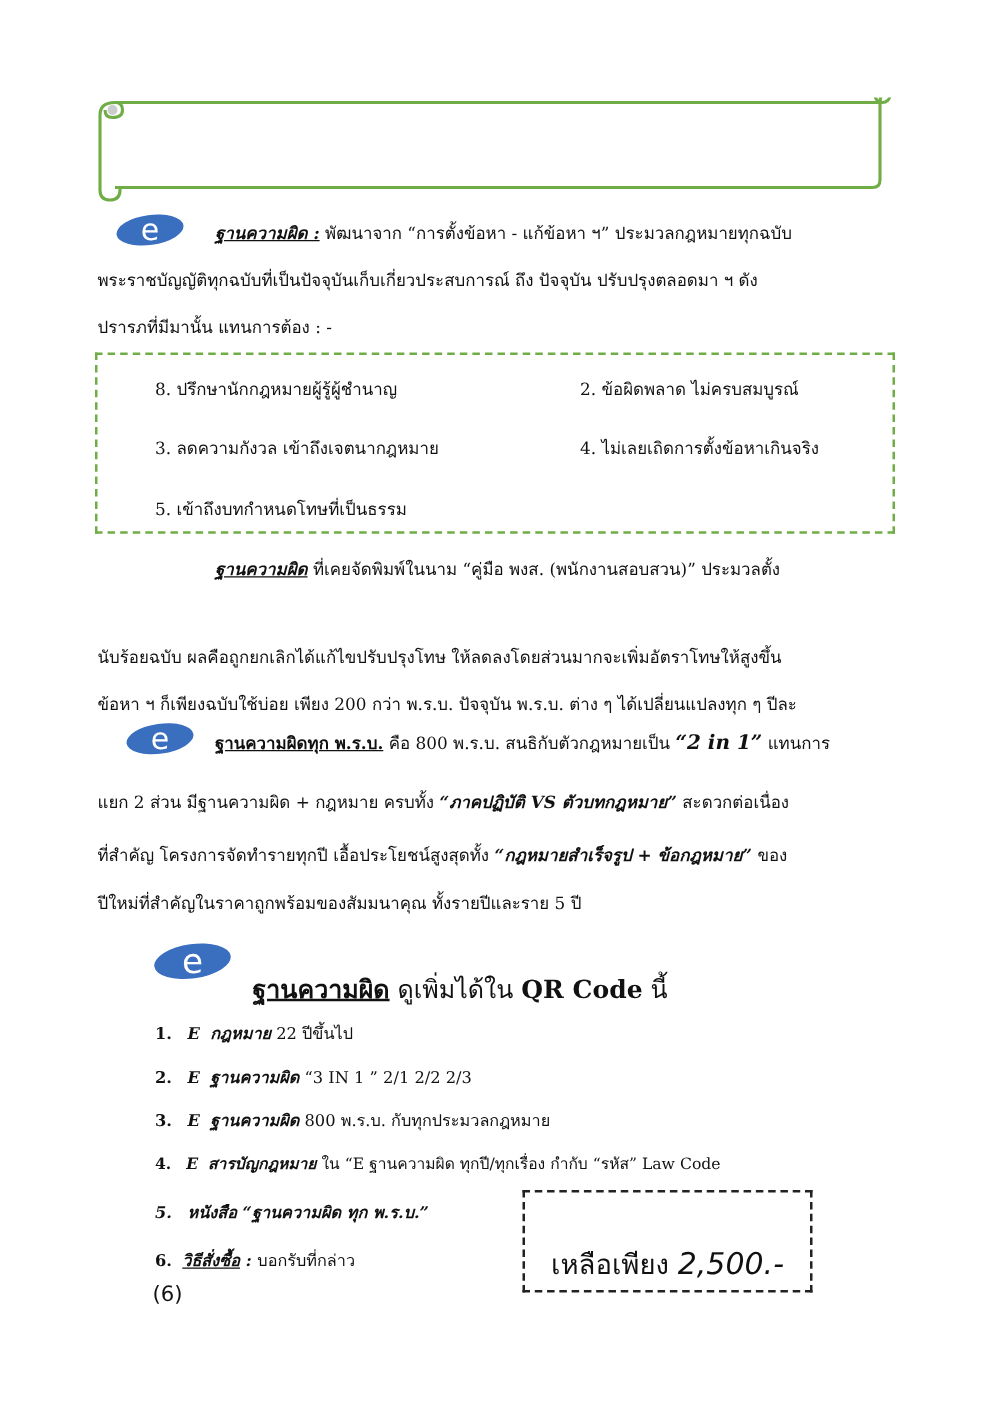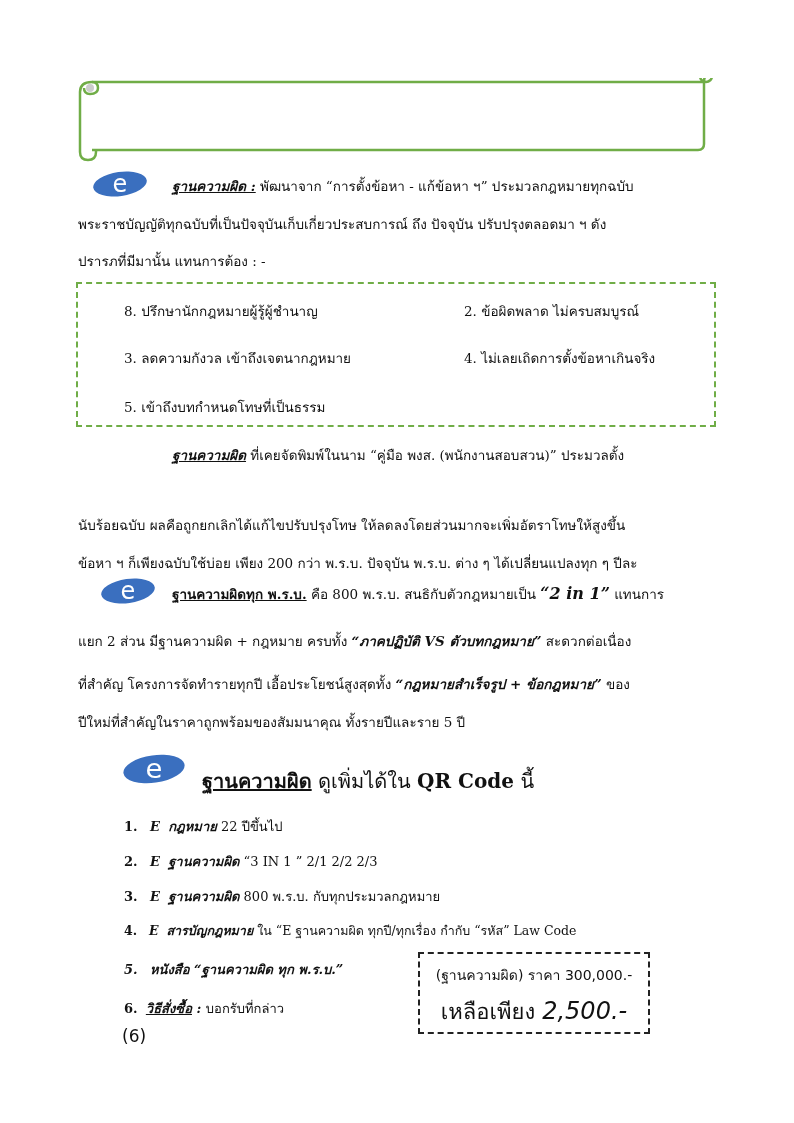--- a/index.html
+++ b/index.html
@@ -21,21 +21,21 @@
     .elogo { width: 56px; height: 28px; }
     .line { white-space: nowrap; font-size: 13.5px; }
     .u { text-decoration: underline; }
     .bi { font-weight: bold; font-style: italic; margin-top: 31px; }
     .b { font-weight: bold; }
     .dash-box-green {
       left: 76px; top: 282px; width: 640px; height: 145px;
       border: 2px dashed #70ad47; box-sizing: border-box;
     }
     .list-item { font-size: 13.5px; white-space: nowrap; }
-    .qr-heading { font-size: 20px; white-space: nowrap; }
+    .qr-heading { font-size: 20px; white-space: nowrap; margin-top: 10px; }
     .qr-item { font-size: 13px; white-space: nowrap; }
     .price-box {
       left: 418px; top: 952px; width: 232px; height: 82px;
       border: 2px dashed #222; box-sizing: border-box;
       font-family: "DejaVu Sans", sans-serif;
     }
     .price-line1 { position: absolute; top: 10px; left: 0; right: 0; text-align: center; font-size: 14px; }
     .price-line2 { position: absolute; top: 40px; left: 0; right: 0; text-align: center; font-size: 22px; }
     .price-line2 .amt { font-style: italic; font-size: 24px; }
     .page-num { left: 122px; top: 1026px; font-family: "DejaVu Sans", sans-serif; font-size: 17px; }
@@ -118,19 +118,18 @@
   <span class="b">4.</span>&nbsp;&nbsp;&nbsp;<span class="bi">E</span>&nbsp;&nbsp;<span class="bi">สารบัญกฎหมาย</span><span>  ใน  “E ฐานความผิด  ทุกปี/ทุกเรื่อง  กำกับ  “รหัส”  Law Code</span>
 </div>
 <div class="abs qr-item" style="left:124px;top:959px;">
   <span class="bi">5.</span>&nbsp;&nbsp;&nbsp;<span class="bi">หนังสือ   “ฐานความผิด ทุก พ.ร.บ.”</span>
 </div>
 <div class="abs qr-item" style="left:124px;top:998px;">
   <span class="b">6.</span>&nbsp;&nbsp;<span class="bi u">วิธีสั่งซื้อ</span><span class="bi"> : </span><span> บอกรับที่กล่าว</span>
 </div>
 
 <div class="abs price-box">
-  <div class="price-line1">(ฐานความผิด) ราคา 300,000.-</div>
   <div class="price-line2">
     <span>เหลือเพียง </span><span class="amt">2,500.-</span>
   </div>
 </div>
 
 <div class="abs page-num">(6)</div>
 
 </body></html>

